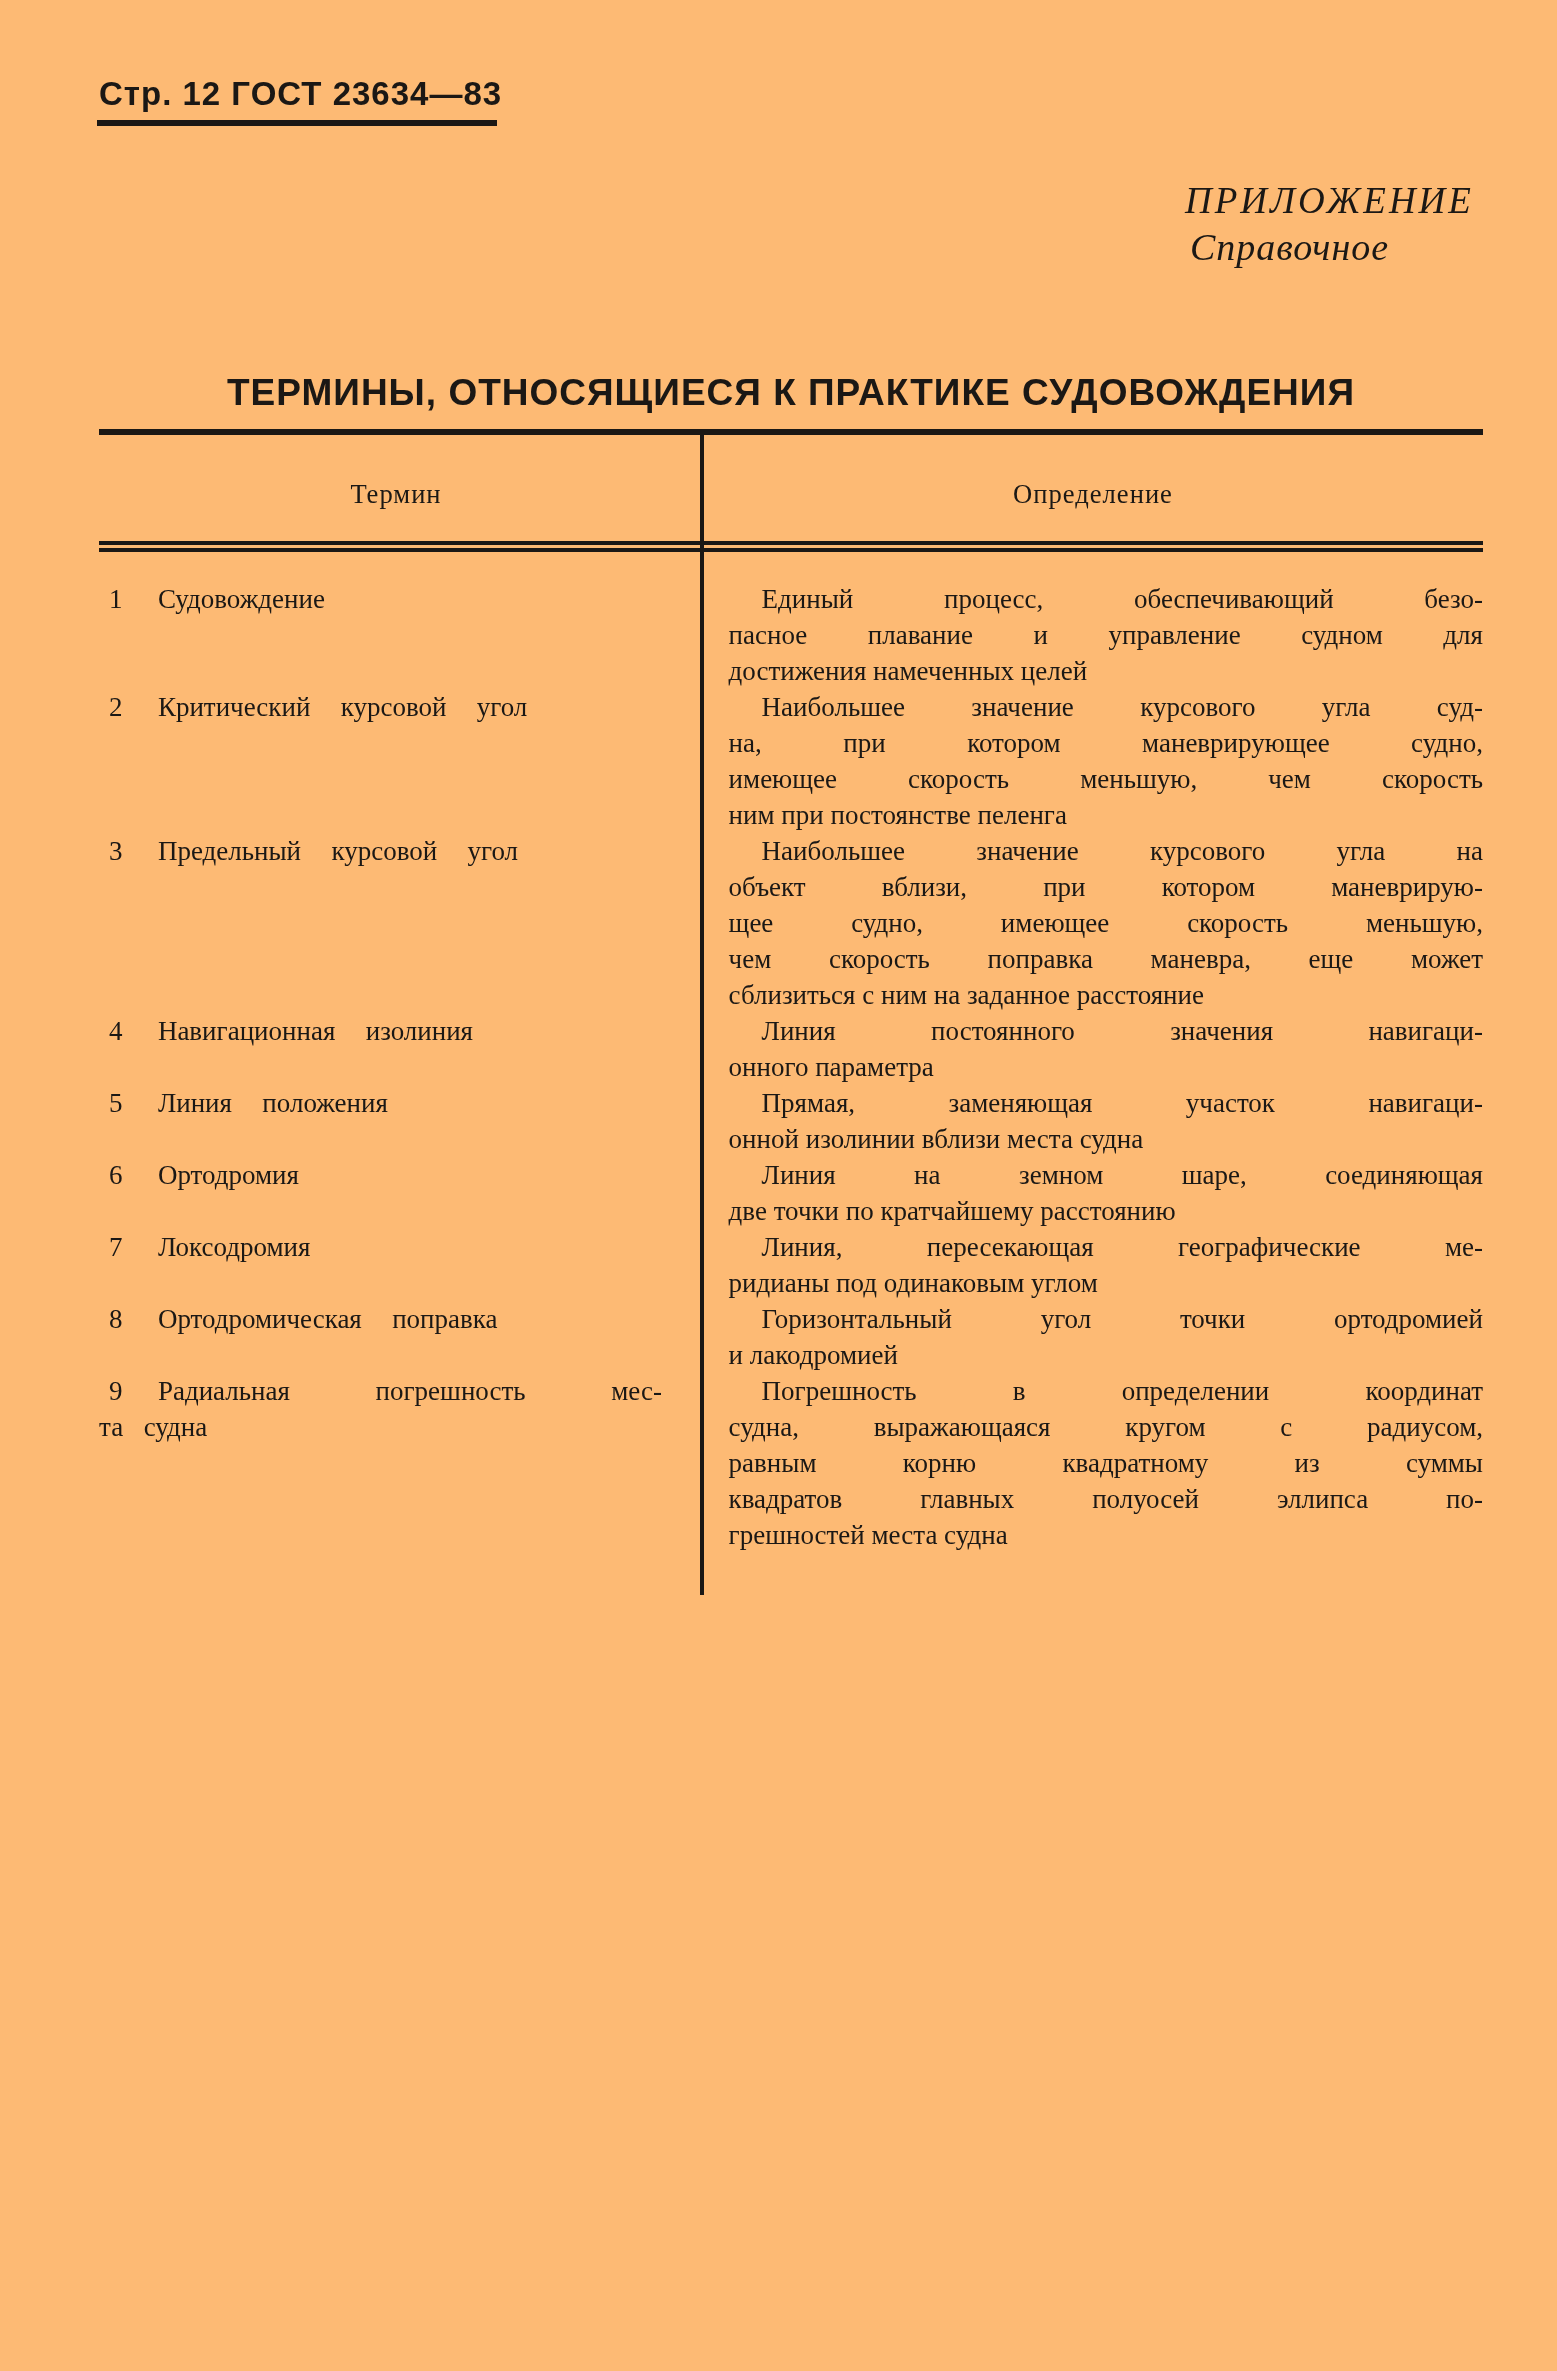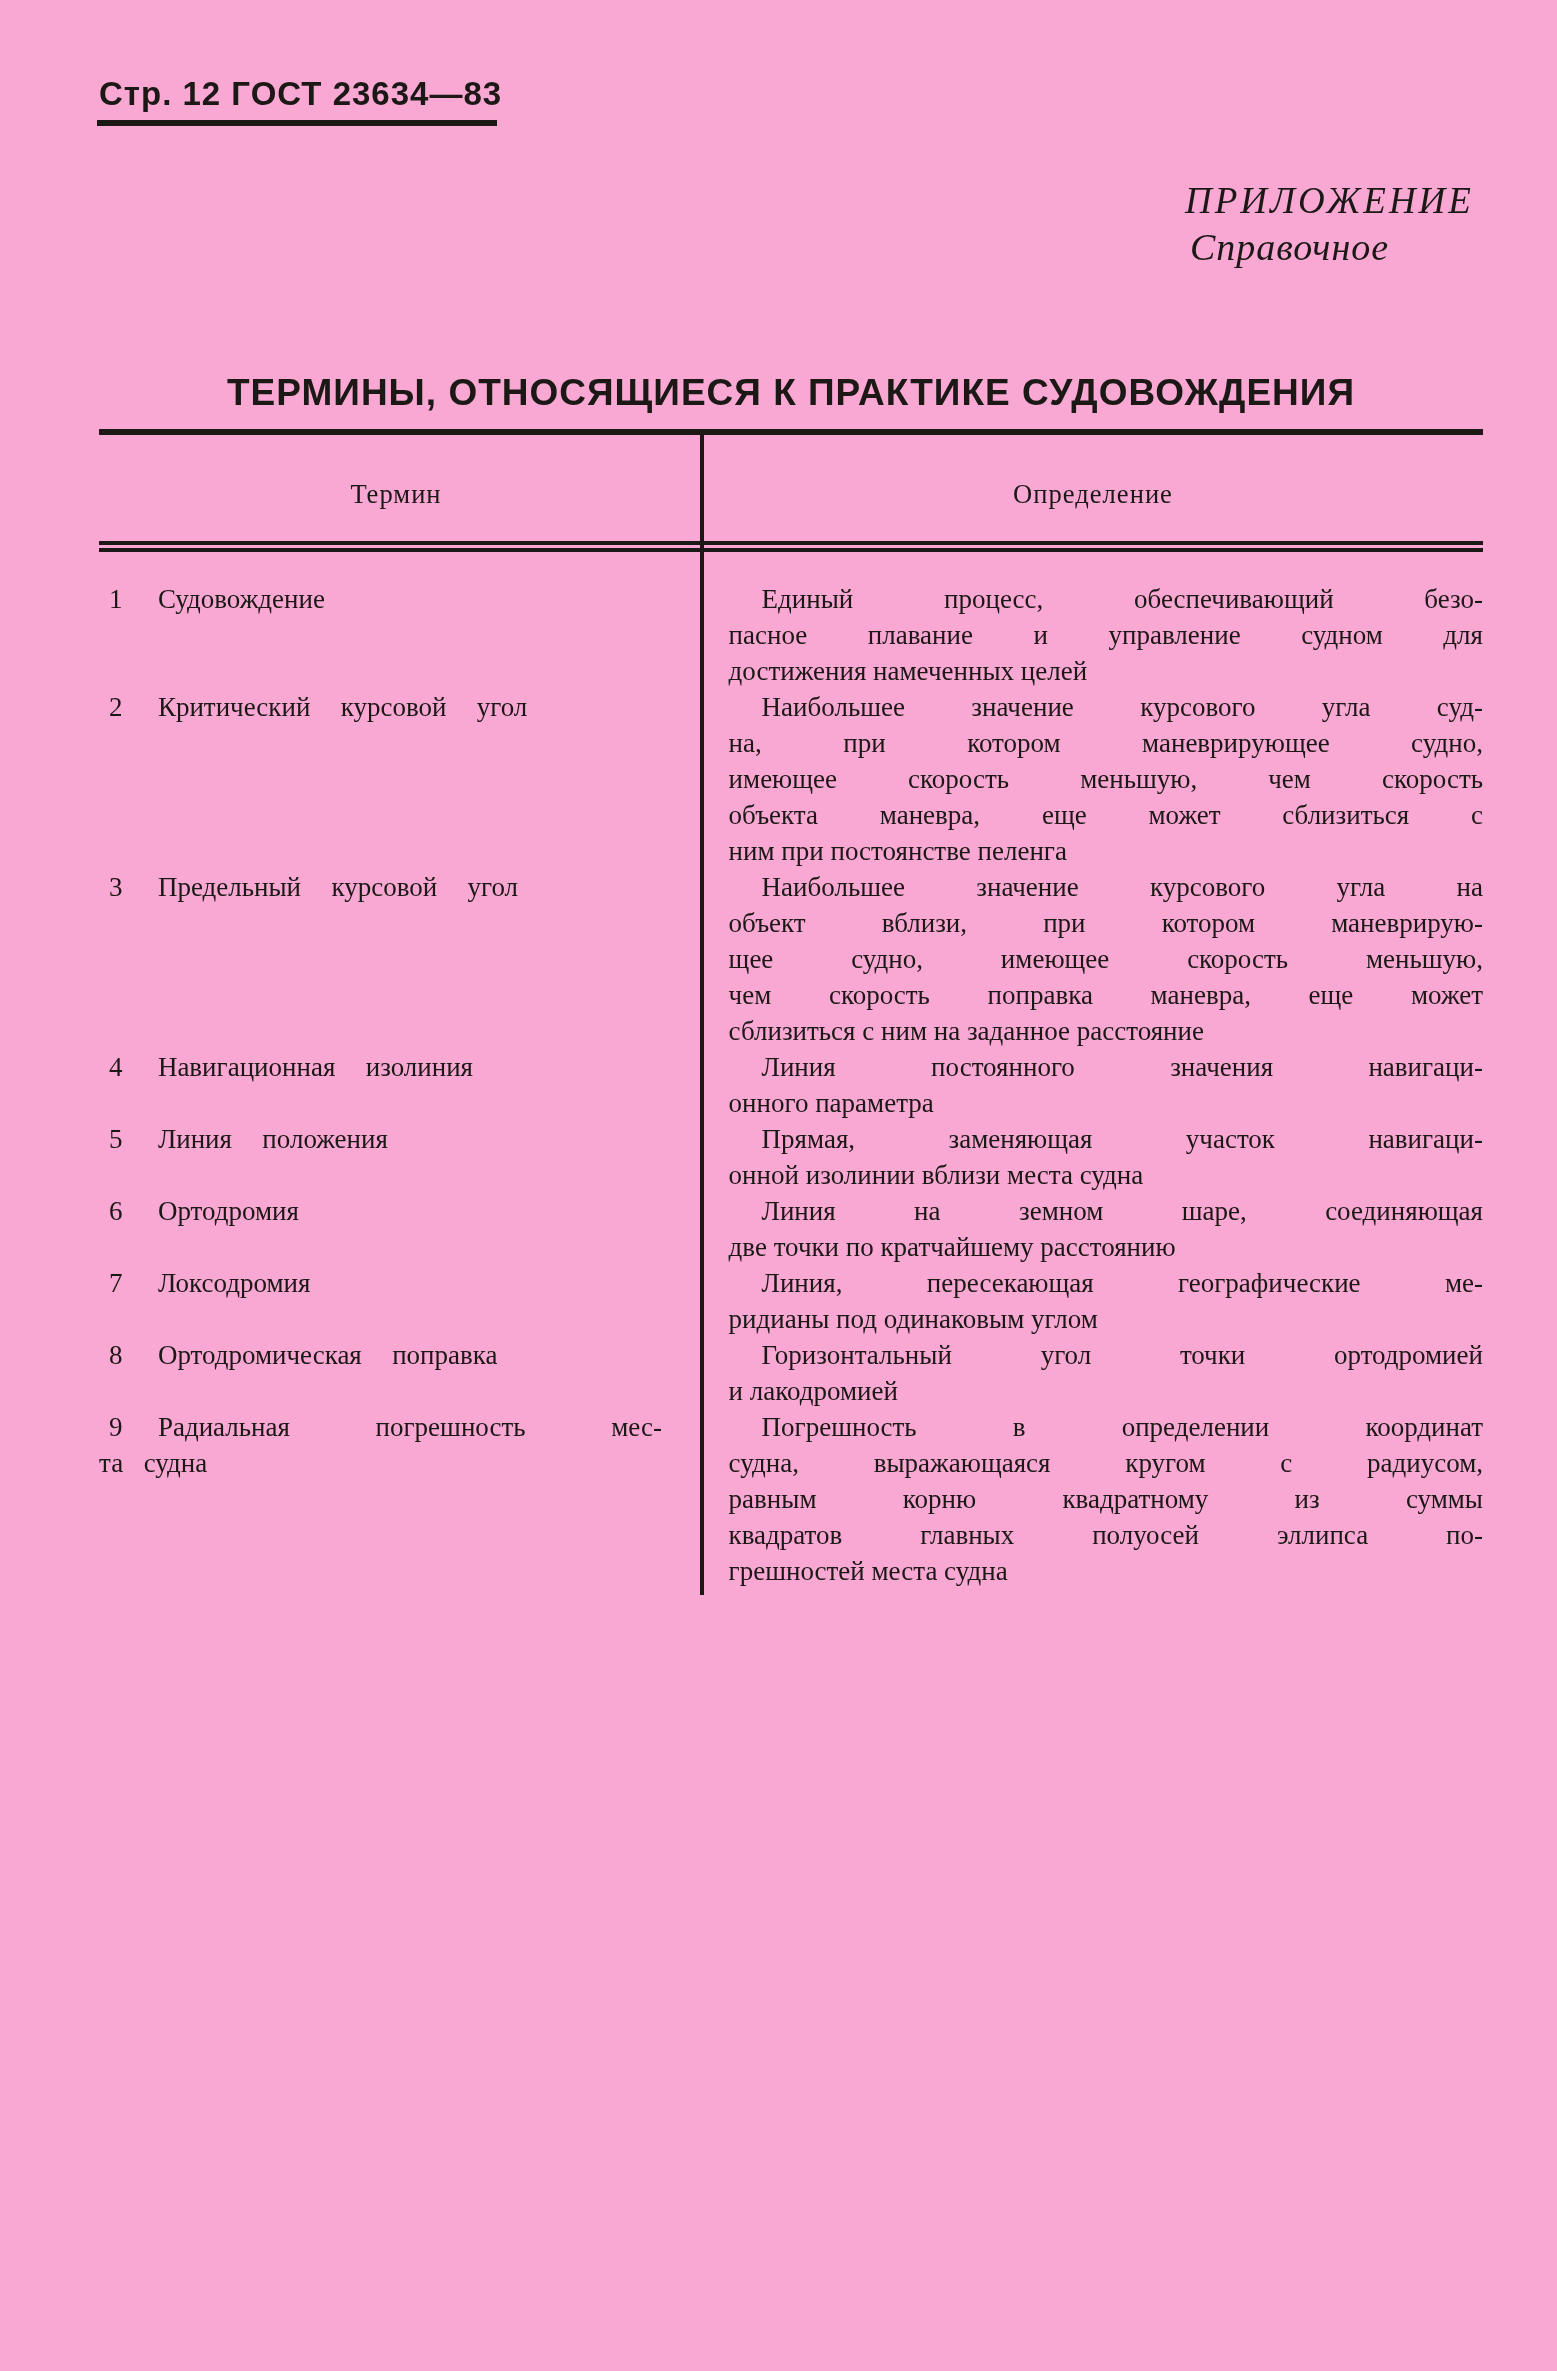--- a/index.html
+++ b/index.html
@@ -1,19 +1,19 @@
 <!DOCTYPE html>
 <html><head>
 <meta charset="utf-8">
 <style>
   html,body{margin:0;padding:0;background:#ffffff;}
   .page{
     position:relative;
     width:1557px;height:2371px;
-    background:#f9a8d4;
+    background:#fdba74;
     color:#1b1815;
     font-family:"Liberation Serif","DejaVu Serif",serif;
     overflow:hidden;
   }
   
   .running-head{
     position:absolute;left:99px;top:75px;
     font-family:"Liberation Sans","DejaVu Sans",sans-serif;
     font-weight:700;font-size:33px;letter-spacing:1px;white-space:nowrap;
   }
@@ -93,21 +93,20 @@
         </div>
       </div>
       <div class="trow">
         <div class="term-cell">
           <div class="term-line1"><span class="term-num">2</span><span class="term-text">Критический курсовой угол</span></div>
         </div>
         <div class="def-cell">
           <div class="def-line first just">Наибольшее значение курсового угла суд-</div>
           <div class="def-line just">на, при котором маневрирующее судно,</div>
           <div class="def-line just">имеющее скорость меньшую, чем скорость</div>
-          <div class="def-line just">объекта маневра, еще может сблизиться с</div>
           <div class="def-line">ним при постоянстве пеленга</div>
         </div>
       </div>
       <div class="trow">
         <div class="term-cell">
           <div class="term-line1"><span class="term-num">3</span><span class="term-text">Предельный курсовой угол</span></div>
         </div>
         <div class="def-cell">
           <div class="def-line first just">Наибольшее значение курсового угла на</div>
           <div class="def-line just">объект вблизи, при котором маневрирую-</div>

